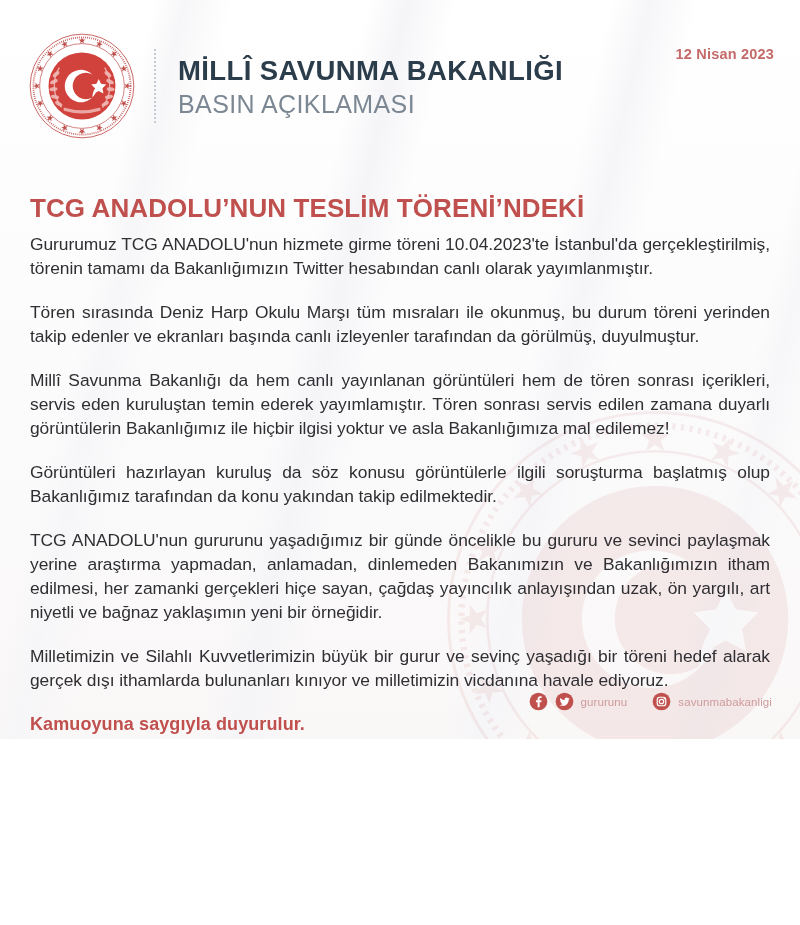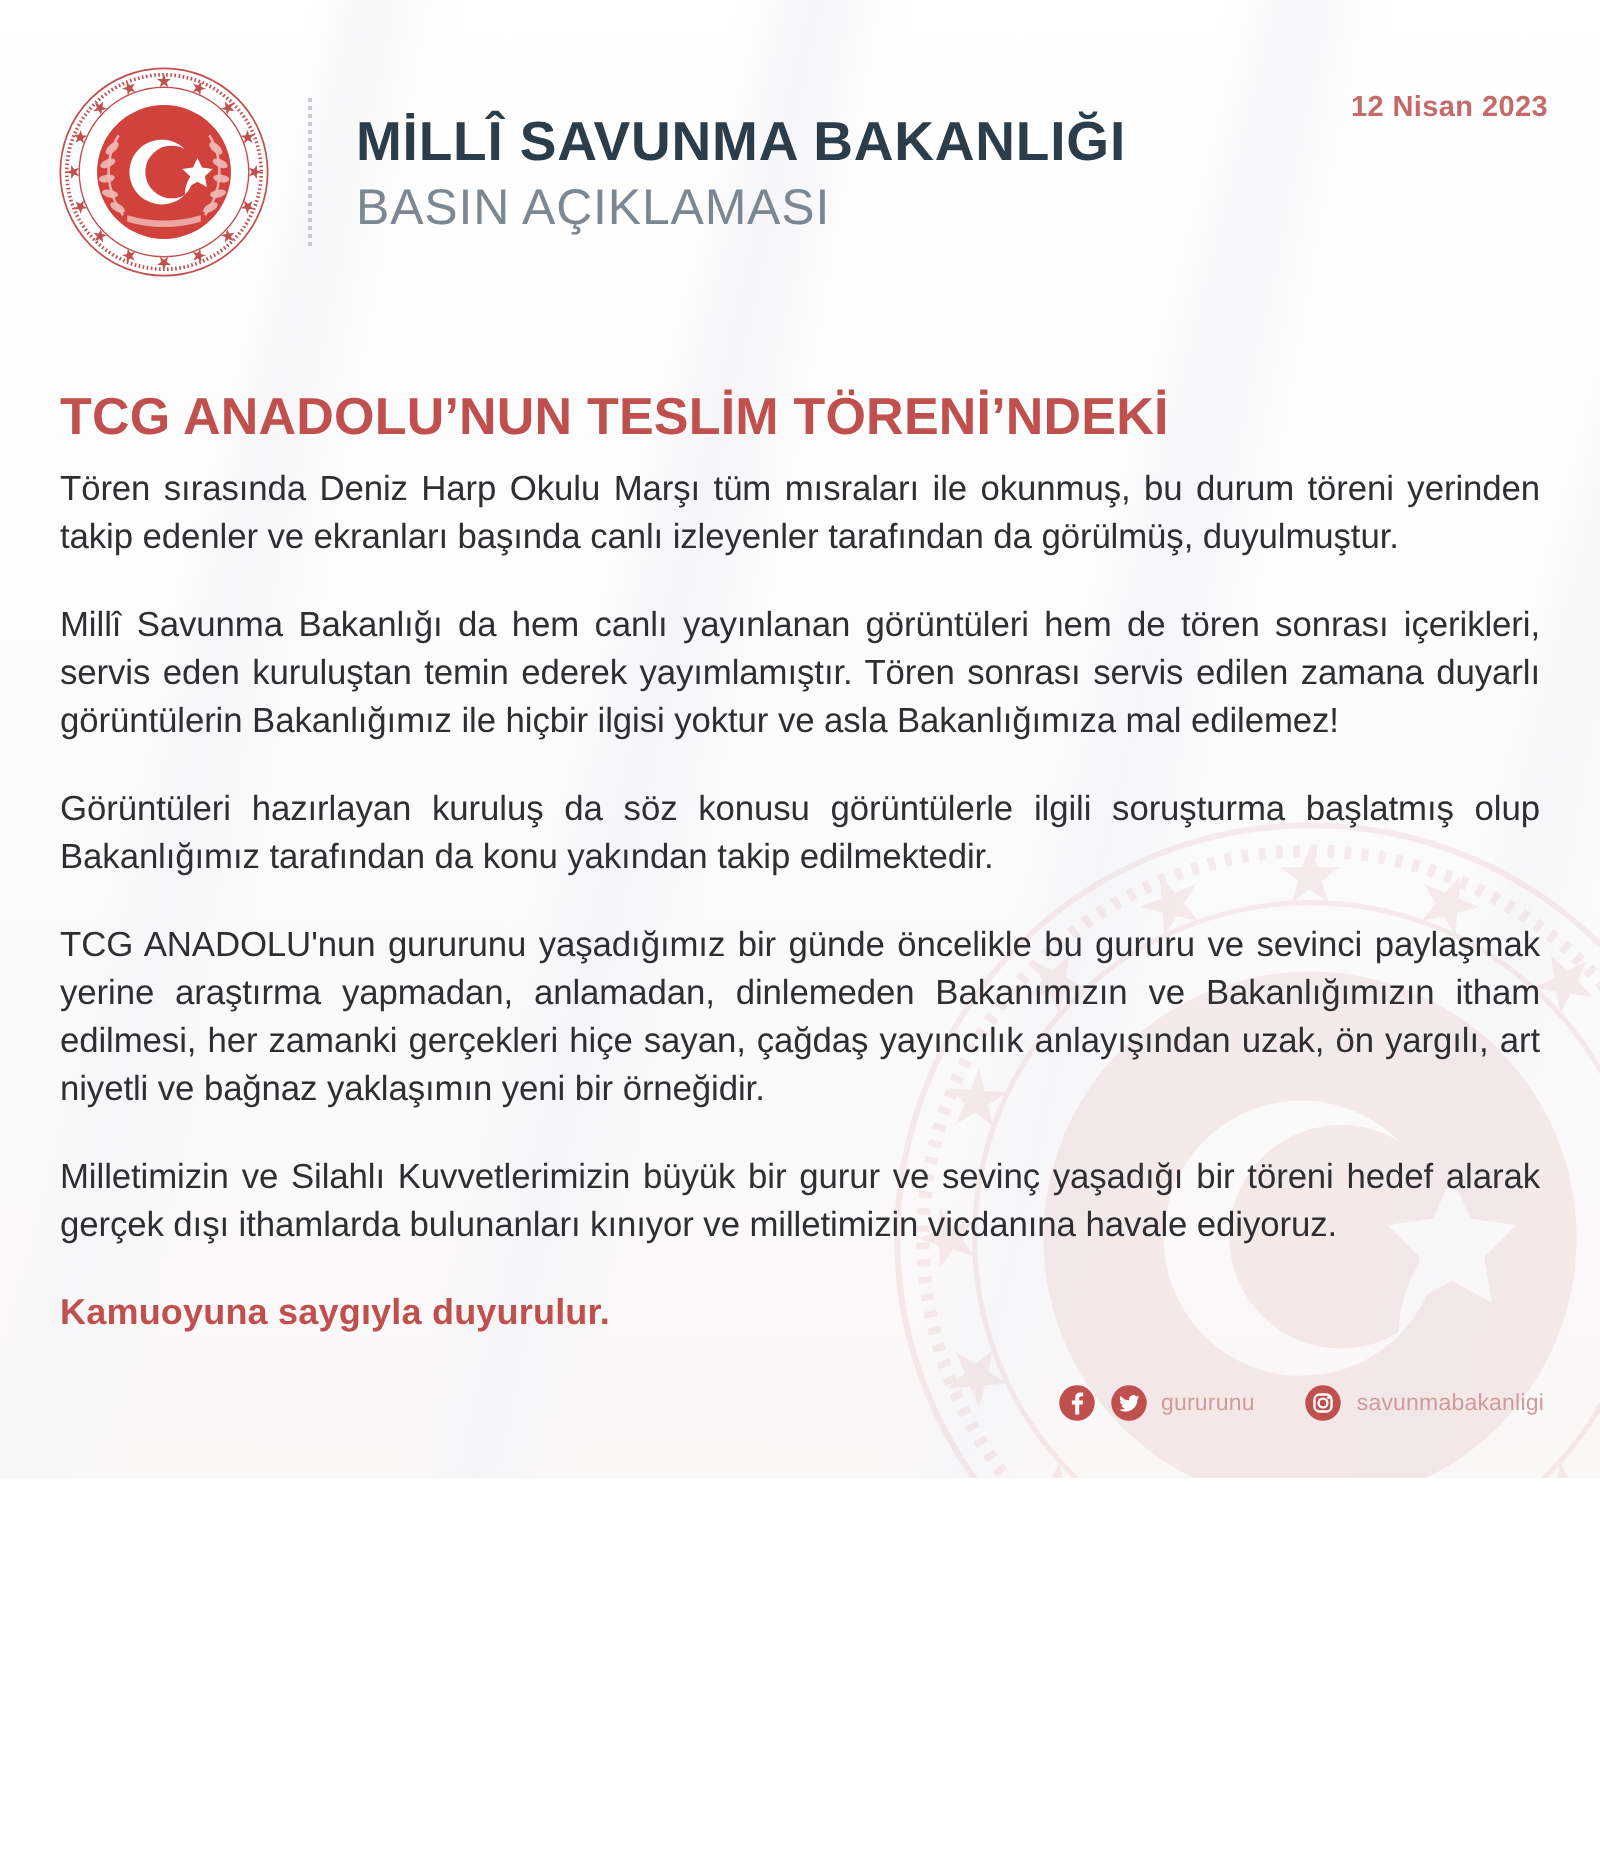--- a/index.html
+++ b/index.html
@@ -367,20 +367,21 @@
     </div>
 
     <div class="doc-date">12 Nisan 2023</div>
   </div>
 
   <h1 class="headline">
     <span>TCG ANADOLU’NUN TESLİM TÖRENİ’NDEKİ</span>
   </h1>
 
   <div class="body-copy">
+    <p class="para">Gururumuz TCG ANADOLU'nun hizmete girme töreni 10.04.2023'te İstanbul'da gerçekleştirilmiş, törenin tamamı da Bakanlığımızın Twitter hesabından canlı olarak yayımlanmıştır.</p>
     <p class="para">Tören sırasında Deniz Harp Okulu Marşı tüm mısraları ile okunmuş, bu durum töreni yerinden takip edenler ve ekranları başında canlı izleyenler tarafından da görülmüş, duyulmuştur.</p>
     <p class="para">Millî Savunma Bakanlığı da hem canlı yayınlanan görüntüleri hem de tören sonrası içerikleri, servis eden kuruluştan temin ederek yayımlamıştır. Tören sonrası servis edilen zamana duyarlı görüntülerin Bakanlığımız ile hiçbir ilgisi yoktur ve asla Bakanlığımıza mal edilemez!</p>
     <p class="para">Görüntüleri hazırlayan kuruluş da söz konusu görüntülerle ilgili soruşturma başlatmış olup Bakanlığımız tarafından da konu yakından takip edilmektedir.</p>
     <p class="para">TCG ANADOLU'nun gururunu yaşadığımız bir günde öncelikle bu gururu ve sevinci paylaşmak yerine araştırma yapmadan, anlamadan, dinlemeden Bakanımızın ve Bakanlığımızın itham edilmesi, her zamanki gerçekleri hiçe sayan, çağdaş yayıncılık anlayışından uzak, ön yargılı, art niyetli ve bağnaz yaklaşımın yeni bir örneğidir.</p>
     <p class="para">Milletimizin ve Silahlı Kuvvetlerimizin büyük bir gurur ve sevinç yaşadığı bir töreni hedef alarak gerçek dışı ithamlarda bulunanları kınıyor ve milletimizin vicdanına havale ediyoruz.</p>
     <p class="closing">Kamuoyuna saygıyla duyurulur.</p>
   </div>
 
   <div class="footer">
 

